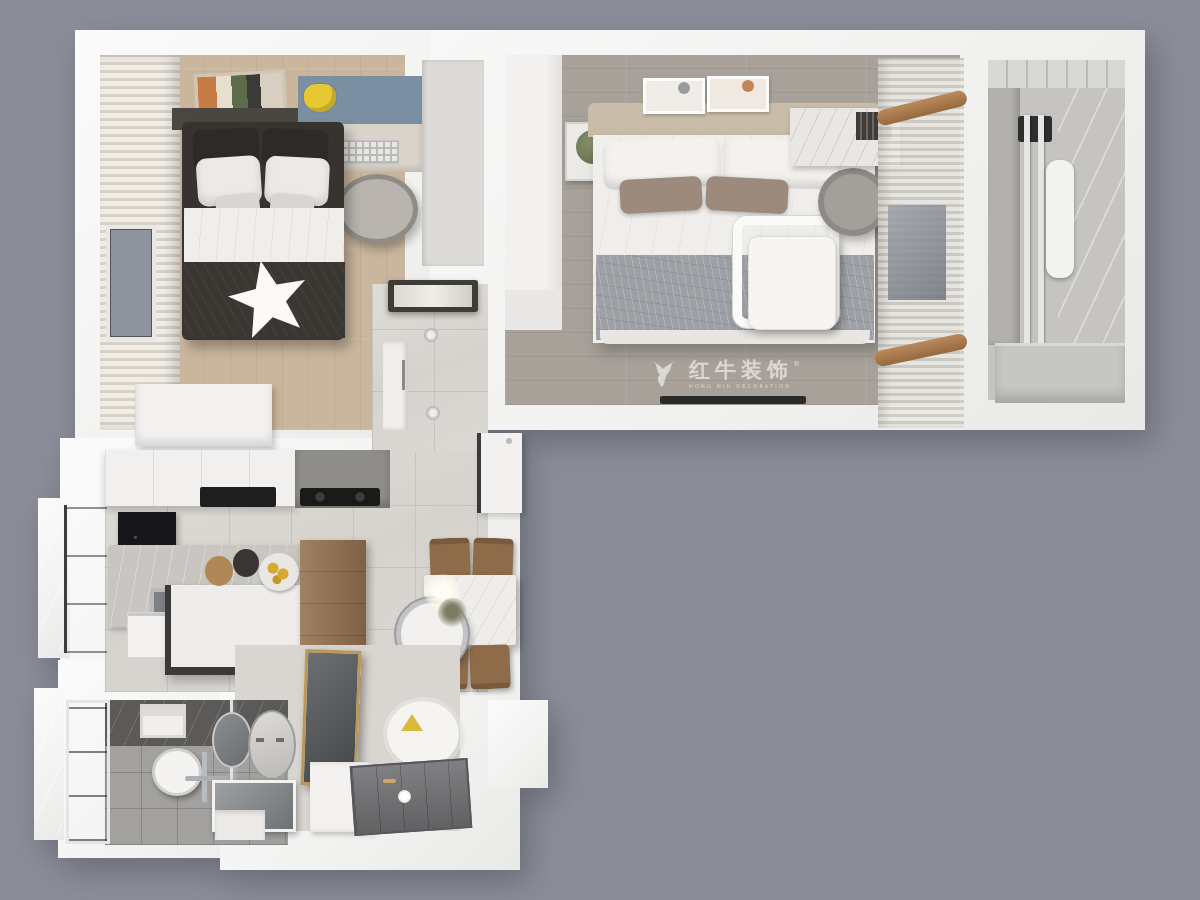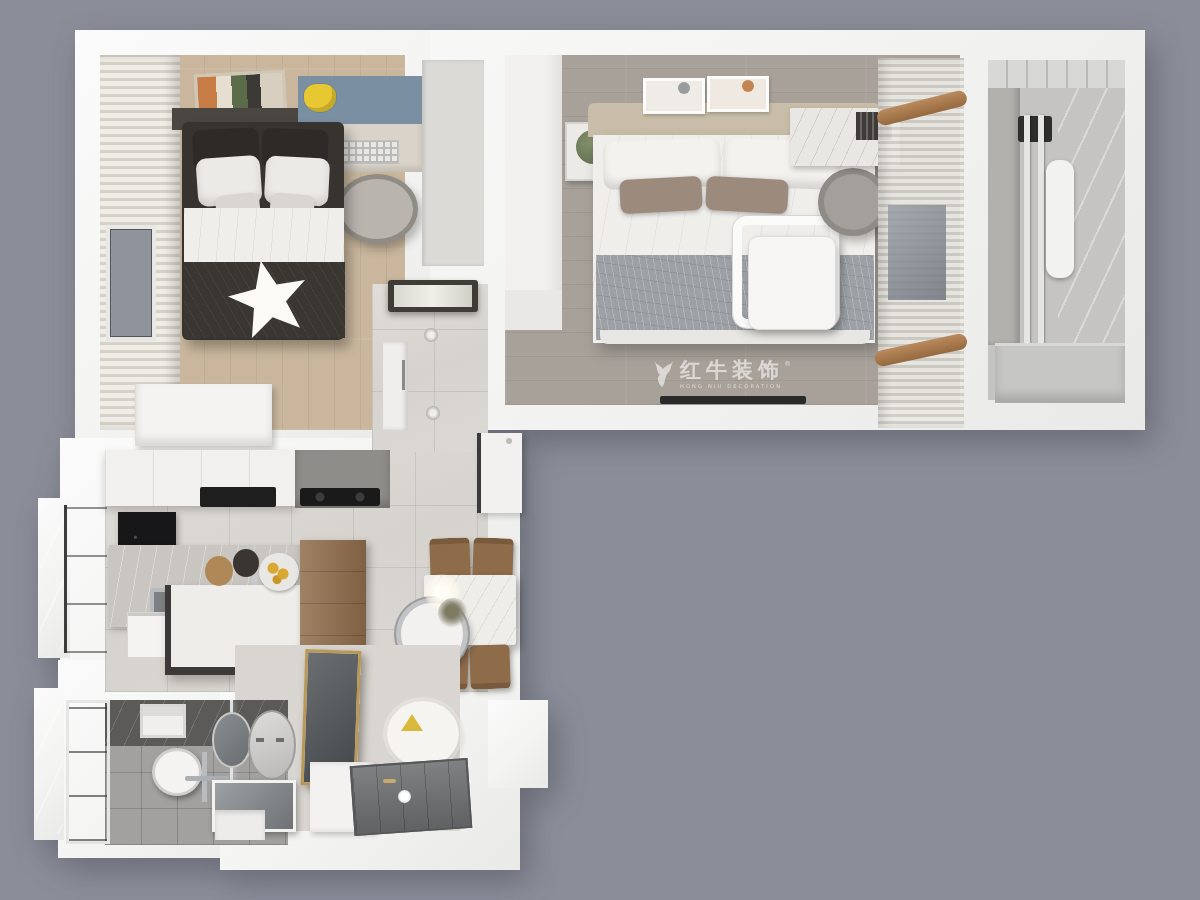--- a/index.html
+++ b/index.html
@@ -24,21 +24,21 @@
     background-image:repeating-linear-gradient(0deg,rgba(60,58,56,.25) 0 1px,transparent 1px 36px),
     repeating-linear-gradient(90deg,rgba(60,58,56,.25) 0 1px,transparent 1px 36px);}
   .glass{background:linear-gradient(135deg,#aeb6bd 0%,#8d97a1 60%,#9aa3ad 100%);
     background-image:repeating-linear-gradient(115deg,rgba(255,255,255,.35) 0 2px,transparent 2px 26px);}
   .curtain-v{background:repeating-linear-gradient(0deg,#f0ede7 0 5px,#d7d1c7 5px 8px);}
   .curtain-h{background:repeating-linear-gradient(0deg,#eceae5 0 4px,#cfccc5 4px 7px);opacity:.92;}
   .woodbar{background:linear-gradient(180deg,#b98a5c,#96693f);border-radius:8px;}
   .darkglass{background:linear-gradient(135deg,#9ea1a4,#6f7275);}
   .circle{border-radius:50%;}
   .star{clip-path:polygon(50% 0%,63% 33%,98% 35%,70% 56%,80% 92%,50% 72%,20% 92%,30% 56%,2% 35%,37% 33%);}
-  #watermark{display:flex;align-items:center;gap:2px;color:var(--watermark,rgba(255,255,255,.58));}
+  #watermark{display:flex;align-items:center;gap:11px;color:var(--watermark,rgba(255,255,255,.58));}
   #watermark .wm-title{font-size:21px;font-weight:bold;letter-spacing:5px;line-height:1;}
   #watermark .wm-sub{font-size:5px;letter-spacing:2.2px;margin-top:2px;}
   #watermark .wm-reg{font-size:7px;vertical-align:top;}
 </style>
 </head>
 <body>
 
 <div id="canvas">
 
   <div id="walls">

